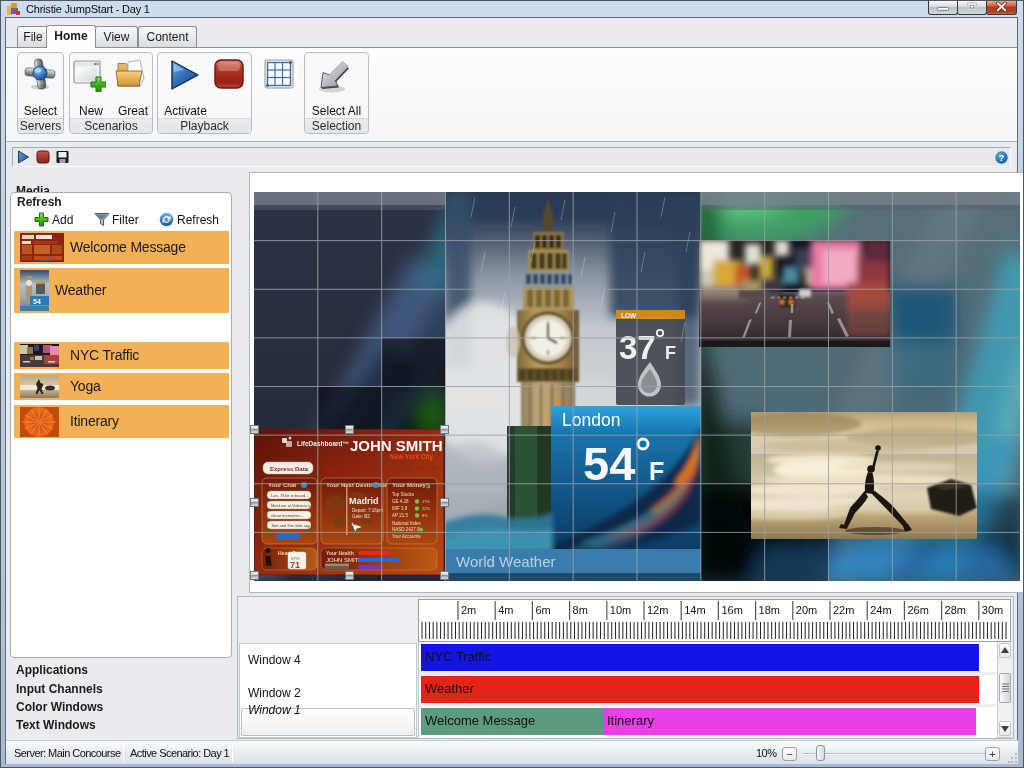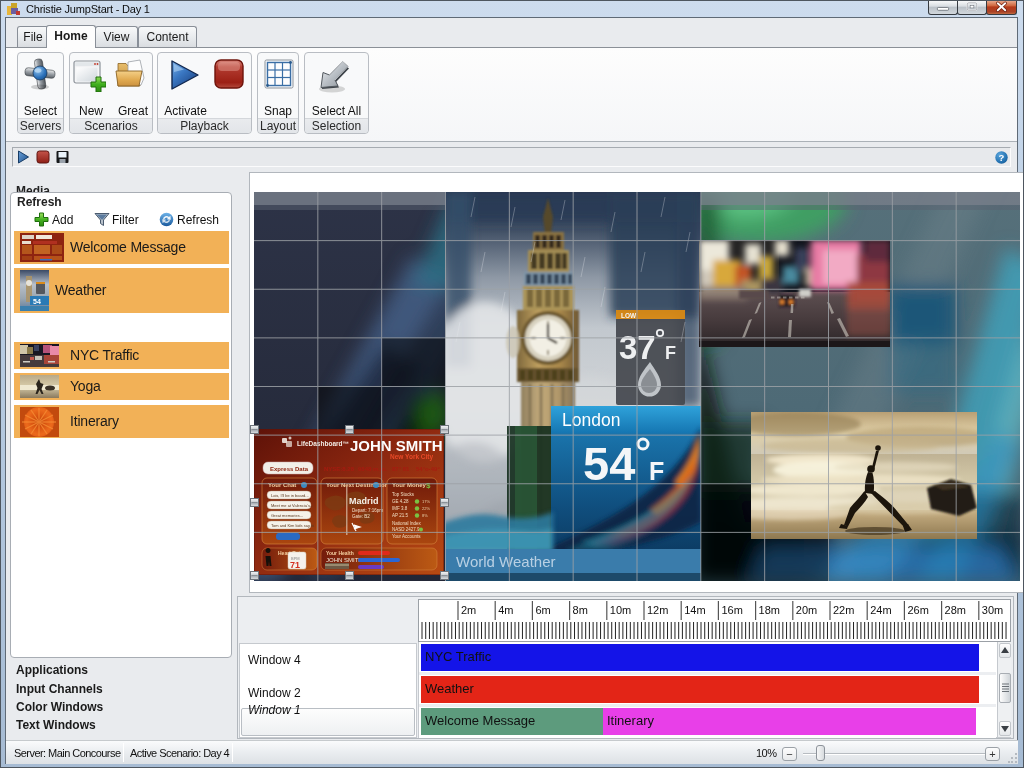--- a/index.html
+++ b/index.html
@@ -92,25 +92,20 @@
   <div class="rgroup" style="left:69px;top:52px;width:84px;height:82px;">
     <div class="blabel" style="left:0;top:51px;width:42px;">New</div>
     <div class="blabel" style="left:42px;top:51px;width:42px;">Great</div>
     <div class="darr" style="left:59px;top:67px;"></div>
     <div class="gbot">Scenarios</div>
   </div>
   <div class="rgroup" style="left:157px;top:52px;width:95px;height:82px;">
     <div class="blabel" style="left:0;top:51px;width:55px;">Activate</div>
     <div class="blabel" style="left:53px;top:51px;width:40px;margin-top:48px;">Stop</div>
     <div class="gbot">Playback</div>
-  </div>
-  <div class="rgroup" style="left:257px;top:52px;width:42px;height:82px;">
-    <div class="blabel" style="left:0;top:51px;width:100%;">Snap</div>
-    <div class="darr" style="left:17px;top:67px;"></div>
-    <div class="gbot">Layout</div>
   </div>
   <div class="rgroup" style="left:304px;top:52px;width:65px;height:82px;">
     <div class="blabel" style="left:0;top:51px;width:100%;">Select All</div>
     <div class="gbot">Selection</div>
   </div>
 
   <svg class="abs" style="left:23px;top:57px" width="34" height="36" viewBox="0 0 34 36">
     <defs>
       <linearGradient id="mtv" x1="0" y1="0" x2="1" y2="0">
           <stop offset="0" stop-color="#f0f1f2"></stop>
@@ -1140,21 +1135,21 @@
         <svg class="abs" style="left:3px;top:84px" width="8" height="6" viewBox="0 0 8 6">
             <path d="M4 6 L8 0 L0 0 Z" fill="#3a3f45"></path>
           </svg>
       </div>
     </div>
   </div>
 
   <div id="statusbar">
     <div class="stxt" style="left:8px;">Server: Main Concourse</div>
     <div class="sep" style="left:117px;"></div>
-    <div class="stxt" style="left:124px;">Active Scenario: Day 4</div>
+    <div class="stxt" style="left:124px;">Active Scenario: Day 1</div>
     <div class="sep" style="left:226px;"></div>
     <div class="stxt" style="left:750px;">10%</div>
     <div class="zbtn" style="left:776px;">−</div>
     <div class="abs" style="left:797px;top:12px;width:184px;height:2px;background:#b7bcc1;border-bottom:1px solid #fff;"></div>
     <div class="abs" style="left:810px;top:4px;width:9px;height:16px;background:linear-gradient(90deg,#f6f7f8,#d8dcdf);border:1px solid #8d939a;border-radius:3px;"></div>
     <div class="zbtn" style="left:979px;">+</div>
     <svg class="abs" style="left:1002px;top:12px" width="10" height="10" viewBox="0 0 10 10">
       <g fill="#b5bac0">
           <rect x="7" y="0" width="2" height="2"></rect>
           <rect x="7" y="4" width="2" height="2"></rect>

